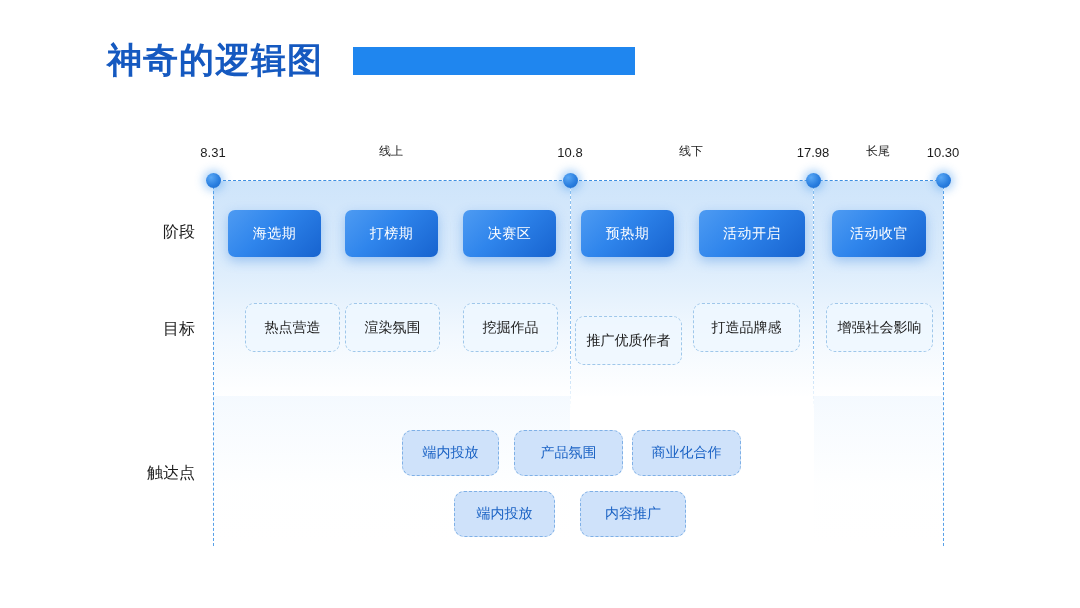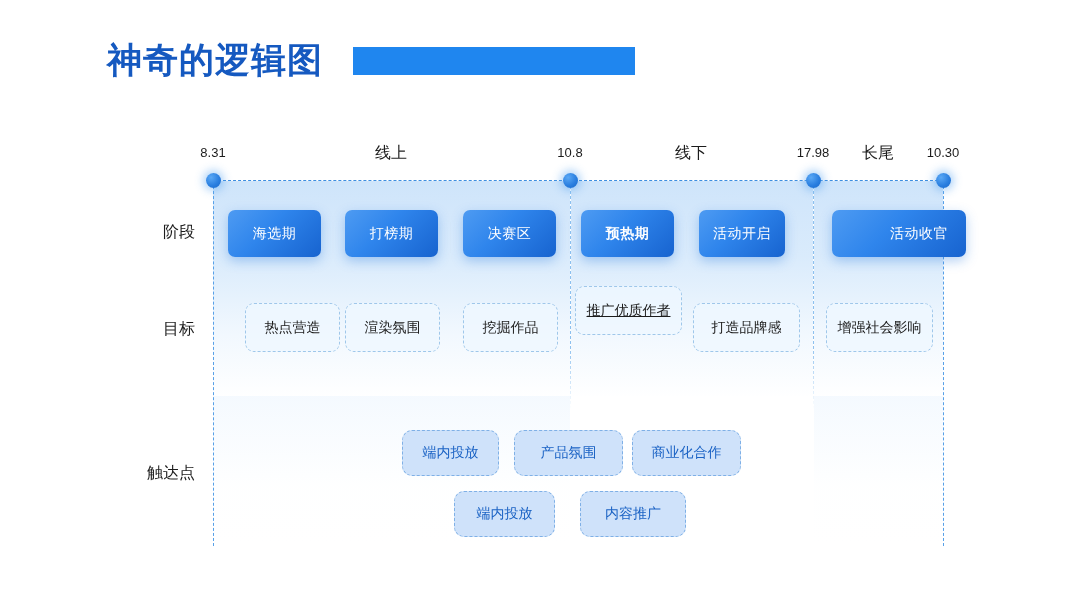--- a/index.html
+++ b/index.html
@@ -104,21 +104,21 @@
     transform: translateX(-50%);
     font-size: 13px;
     font-weight: normal;
     color: #1c1c1c;
     white-space: nowrap;
   }
   .tl-seg-label {
     position: absolute;
     top: 143px;
     transform: translateX(-50%);
-    font-size: 16px;
+    font-size: 12px;
     color: #1c1c1c;
     white-space: nowrap;
   }
 
   
   .row-label {
     position: absolute;
     left: 0;
     width: 195px;
     text-align: right;
@@ -214,27 +214,27 @@
     </div>
   <div id="rowlabels">
       <div class="row-label" style="top: 222px;">阶段</div>
       <div class="row-label" style="top: 319px;">目标</div>
       <div class="row-label" style="top: 463px;">触达点</div>
     </div>
   <div id="cells">
       <div class="stage-box" style="left: 228px; top: 210px; width: 93px;">海选期</div>
       <div class="stage-box" style="left: 345px; top: 210px; width: 93px;">打榜期</div>
       <div class="stage-box" style="left: 463px; top: 210px; width: 93px;">决赛区</div>
-      <div class="stage-box" style="left: 581px; top: 210px; width: 93px; font-weight: bold;">预热期</div>
-      <div class="stage-box" style="left: 699px; top: 210px; width: 86px; text-align: center;">活动开启</div>
-      <div class="stage-box" style="left: 832px; top: 210px; width: 94px; padding-left: 40px;">活动收官</div>
+      <div class="stage-box" style="left: 581px; top: 210px; width: 93px;">预热期</div>
+      <div class="stage-box" style="left: 699px; top: 210px; width: 106px; text-align: center;">活动开启</div>
+      <div class="stage-box" style="left: 832px; top: 210px; width: 94px;">活动收官</div>
       <div class="goal-box" style="left: 228px; top: 303px; width: 93px; margin-left: 17px;">热点营造</div>
       <div class="goal-box" style="left: 345px; top: 303px; width: 93px;">渲染氛围</div>
       <div class="goal-box" style="left: 463px; top: 303px; width: 93px;">挖掘作品</div>
-      <div class="goal-box" style="left: 575px; top: 286px; width: 105px; text-decoration: underline;">推广优质作者</div>
+      <div class="goal-box" style="left: 575px; top: 316px; width: 105px;">推广优质作者</div>
       <div class="goal-box" style="left: 693px; top: 303px; width: 105px;">打造品牌感</div>
       <div class="goal-box" style="left: 826px; top: 303px; width: 105px;">增强社会影响</div>
       <div class="touch-box" style="left: 402px; top: 430px; width: 95px;">端内投放</div>
       <div class="touch-box" style="left: 514px; top: 430px; width: 107px;">产品氛围</div>
       <div class="touch-box" style="left: 632px; top: 430px; width: 107px;">商业化合作</div>
       <div class="touch-box" style="left: 454px; top: 491px; width: 99px;">端内投放</div>
       <div class="touch-box" style="left: 580px; top: 491px; width: 104px; text-align: center;">内容推广</div>
     </div>
 </div>
 

